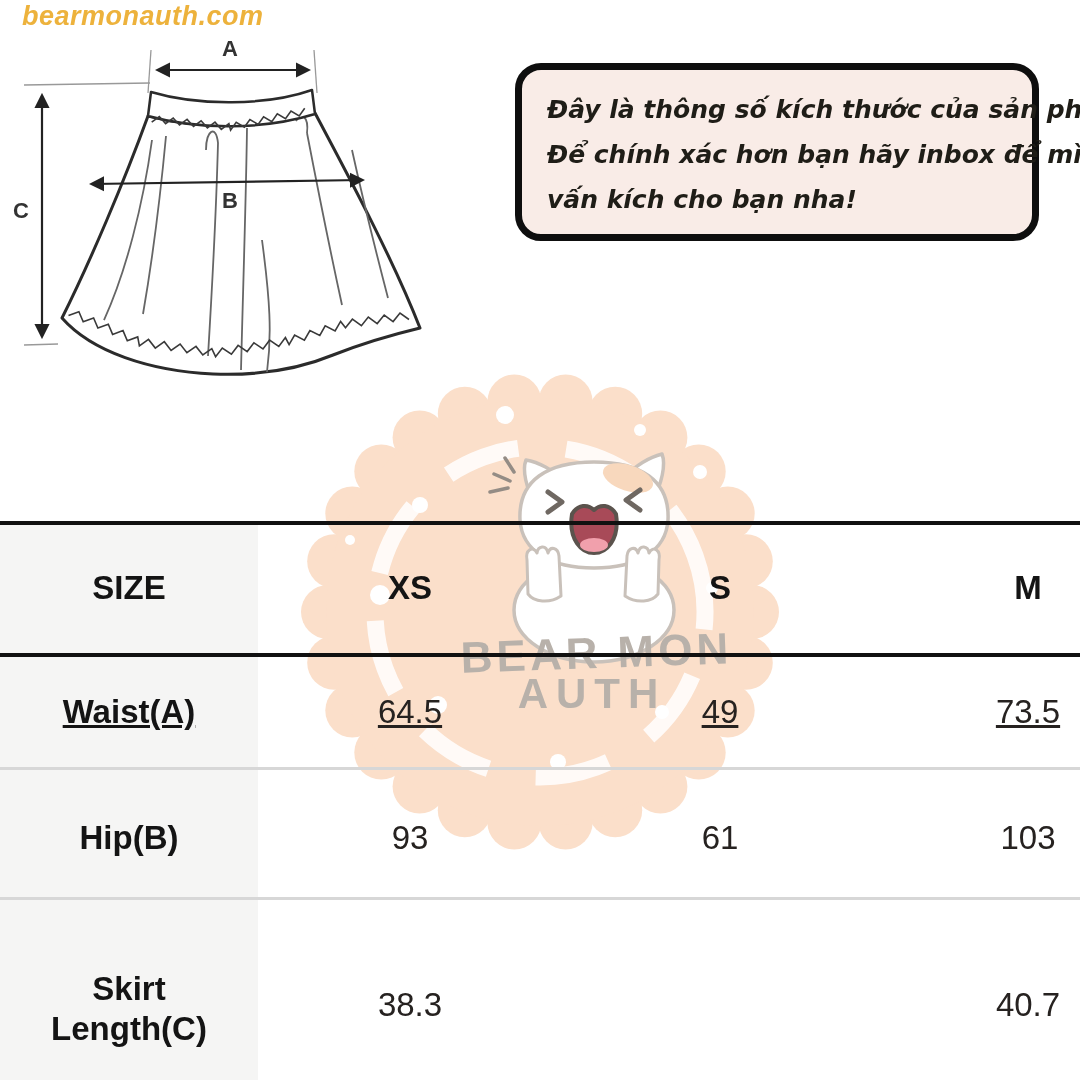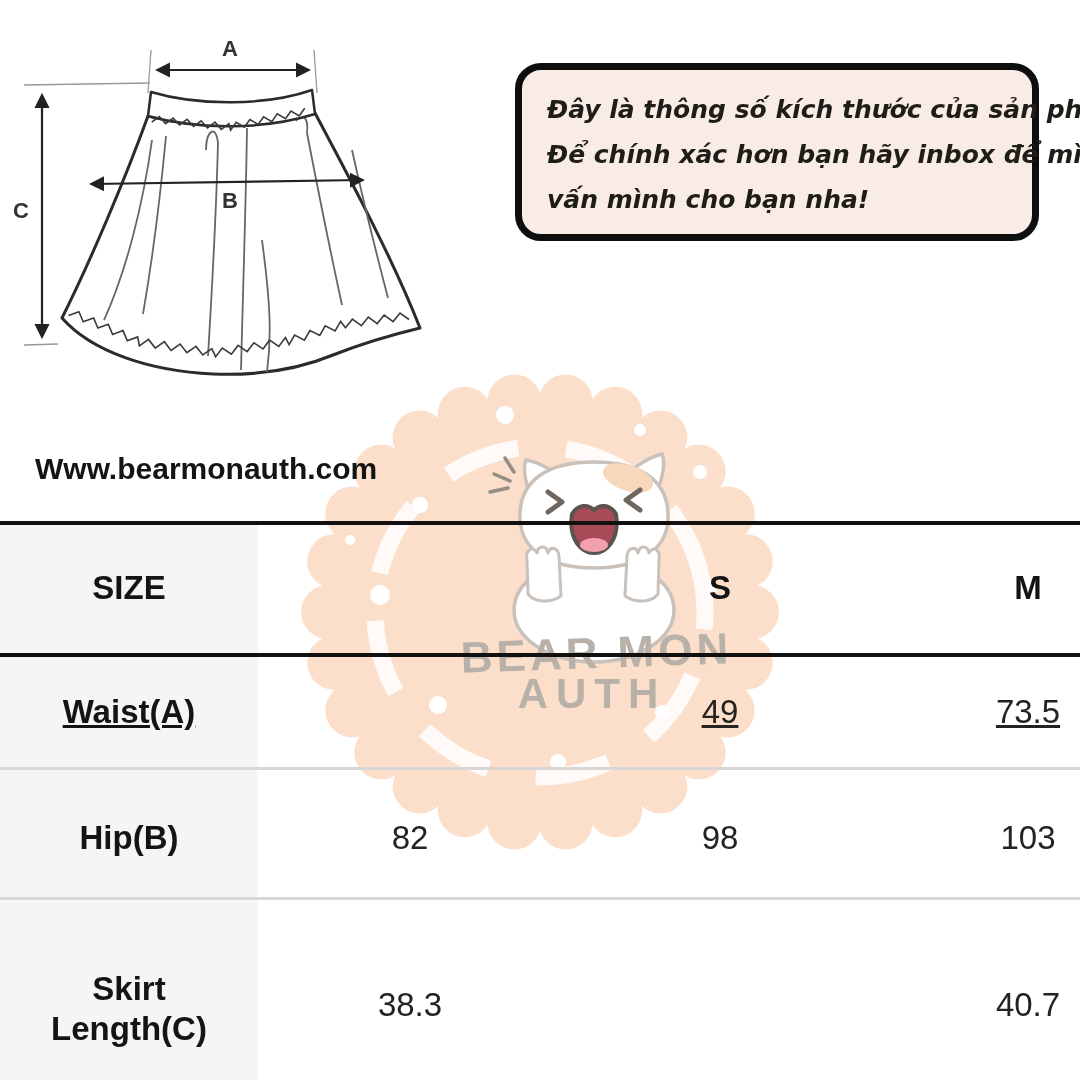--- a/index.html
+++ b/index.html
@@ -111,20 +111,21 @@
       <g stroke="#948c85" stroke-width="3.5" stroke-linecap="round">
         <path d="M490,492 L508,488"></path>
           <path d="M494,474 L510,481"></path>
           <path d="M505,458 L514,472"></path>
       </g>
     </g>
     <text x="597" y="668" text-anchor="middle" font-size="44" font-weight="bold" fill="#b8b1aa" letter-spacing="4" transform="rotate(-2 597 668)">BEAR MON</text>
     <text x="592" y="708" text-anchor="middle" font-size="42" font-weight="bold" fill="#b8b1aa" letter-spacing="8">AUTH</text>
   </svg>
 
+  <div class="brand-top">bearmonauth.com</div>
 
   <svg class="skirt-svg" viewBox="0 28 470 375" xmlns="http://www.w3.org/2000/svg">
     <defs>
       <marker id="arr" viewBox="0 0 10 10" refX="8" refY="5" markerWidth="7" markerHeight="7" orient="auto-start-reverse">
         <path d="M0,0 L10,5 L0,10 z" fill="#222222"></path>
       </marker>
     </defs>
 
     <g stroke="#999999" stroke-width="1.3">
       <path d="M151,50 L148,93"></path>
@@ -159,44 +160,45 @@
     <g font-size="22" font-weight="600" fill="#333333">
       <text x="230" y="56" text-anchor="middle">A</text>
       <text x="230" y="208" text-anchor="middle">B</text>
       <text x="21" y="218" text-anchor="middle">C</text>
     </g>
   </svg>
 
   <div class="bubble">
     <div class="ln">Đây là thông số kích thước của sản phẩm.</div>
     <div class="ln">Để chính xác hơn bạn hãy inbox để mình tư</div>
-    <div class="ln">vấn mình cho bạn nha!</div>
+    <div class="ln">vấn kích cho bạn nha!</div>
   </div>
 
-  <div class="website">Www.bearmonauth.com</div>
 
   <div class="size-table">
     <div class="label-col-bg"></div>
 
     <div class="t-line black" style="top:0;"></div>
     <div class="t-line black" style="top:132px;"></div>
     <div class="t-line gray" style="top:246px;"></div>
     <div class="t-line gray" style="top:376px;"></div>
 
     <div class="cell head c0 r-head">SIZE</div>
+    <div class="cell head c1 r-head">XS</div>
     <div class="cell head c2 r-head">S</div>
     <div class="cell head c3 r-head">M</div>
 
     <div class="cell rowlab c0 r1">Waist(A)</div>
+    <div class="cell c1 r1">64.5</div>
     <div class="cell c2 r1">49</div>
     <div class="cell c3 r1">73.5</div>
 
     <div class="cell rowlab c0 r2">Hip(B)</div>
-    <div class="cell c1 r2">82</div>
-    <div class="cell c2 r2">98</div>
+    <div class="cell c1 r2">93</div>
+    <div class="cell c2 r2">61</div>
     <div class="cell c3 r2">103</div>
 
     <div class="cell rowlab two-line c0 r3lab">
       <span>Skirt Length(C)</span>
     </div>
     <div class="cell c1 r3">38.3</div>
     <div class="cell c3 r3">40.7</div>
   </div>
 
 </div>

